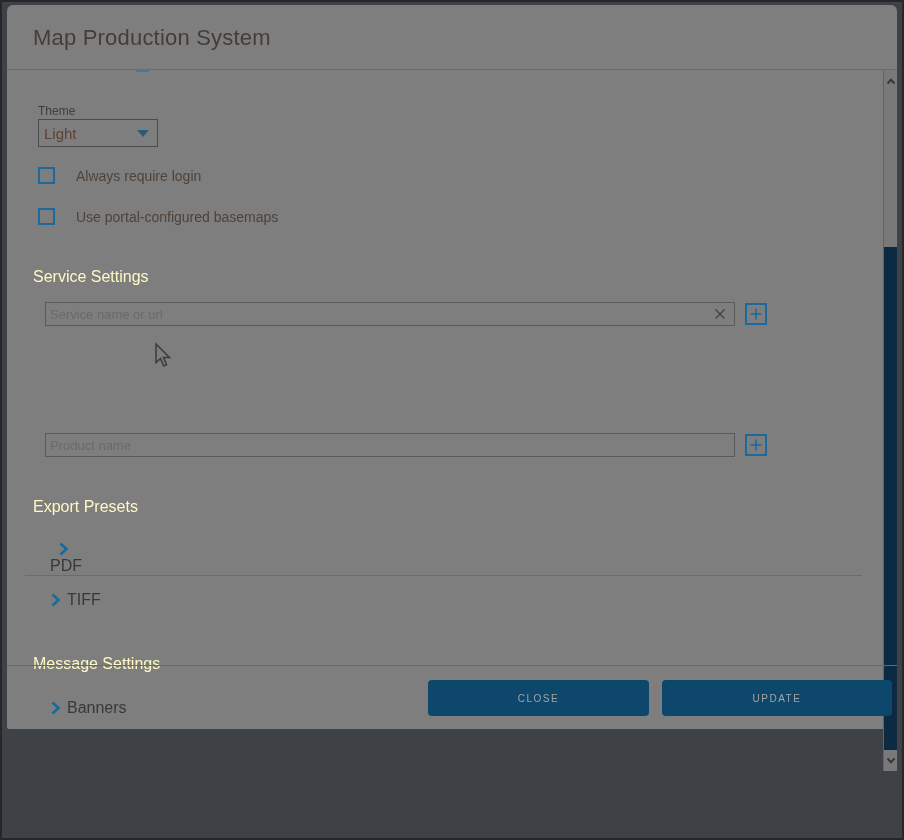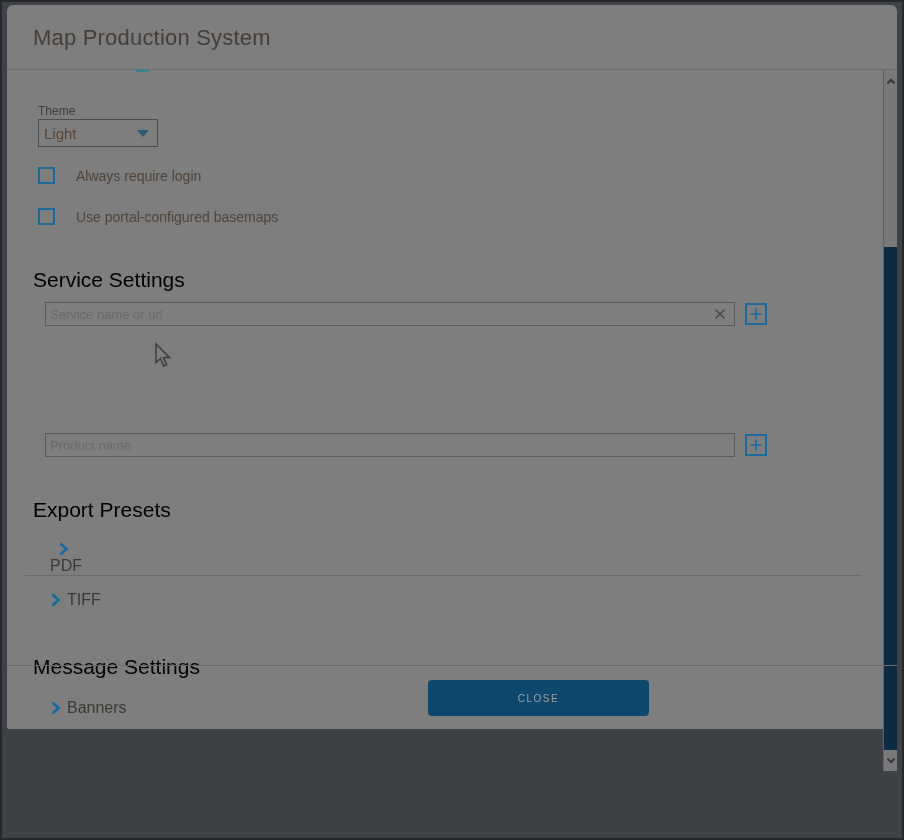--- a/index.html
+++ b/index.html
@@ -25,21 +25,21 @@
                   border:1px solid #4c4c4c; display:flex; align-items:center;
                   padding:0 8px 0 5px; cursor:pointer; }
   .theme-select .value { font-size:15px; color:#5c4331; flex:1; }
   .caret-down { width:0; height:0; border-left:6px solid transparent;
                 border-right:6px solid transparent; border-top:7px solid #2a5b79; }
 
   .checkbox-row { position:absolute; left:31px; display:flex; align-items:flex-end; }
   .checkbox-box { width:17px; height:17px; border:2px solid #1c6a9c; background:transparent; }
   .checkbox-label { margin-left:21px; font-size:14px; color:#4e4339; }
 
-  .section-heading { position:absolute; left:26px; font-size:21px; color:#000000; }
+  .section-heading { position:absolute; left:26px; font-size:16px; color:#fef9c3; }
 
   .text-input { position:absolute; left:38px; width:690px; height:24px;
                 border:1px solid #5a5a5a; background:transparent;
                 display:flex; align-items:center; padding:0 8px 0 4px; }
   .text-input input { flex:1; border:none; outline:none; background:transparent;
                       font-family:"Liberation Sans", sans-serif; font-size:13px; color:#3e3833; }
   .text-input input::placeholder { color:#6a6a6a; opacity:1; }
 
   .clear-btn { width:12px; height:12px; cursor:pointer; flex:0 0 auto; }
 
@@ -173,20 +173,21 @@
       <div class="sb-thumb"></div>
       <div class="sb-arrow sb-down">
         <svg width="10" height="7" viewBox="0 0 10 7">
           <path d="M1.5 1.5 L5 5.2 L8.5 1.5" fill="none" stroke="#33373c" stroke-width="2"></path>
         </svg>
       </div>
     </div>
 
     <div class="dialog-footer">
       <button class="footer-btn btn-close">CLOSE</button>
+      <button class="footer-btn btn-update">UPDATE</button>
     </div>
 
     <svg class="cursor" width="20" height="28" viewBox="0 0 20 28">
       <path d="M2 2 L2 20.5 L6.5 16.5 L9.6 24 L12.6 22.7 L9.4 15.4 L15.5 15.4 Z" fill="#7e7e7e" stroke="#3c3c3c" stroke-width="1.5" stroke-linejoin="miter"></path>
     </svg>
 
   </div>
 </div>
 
 </body></html>

